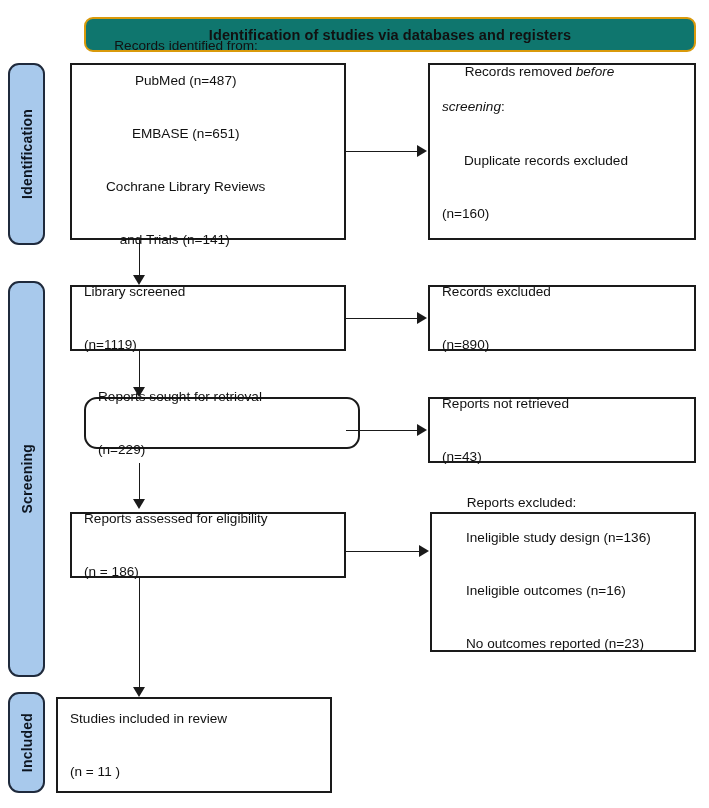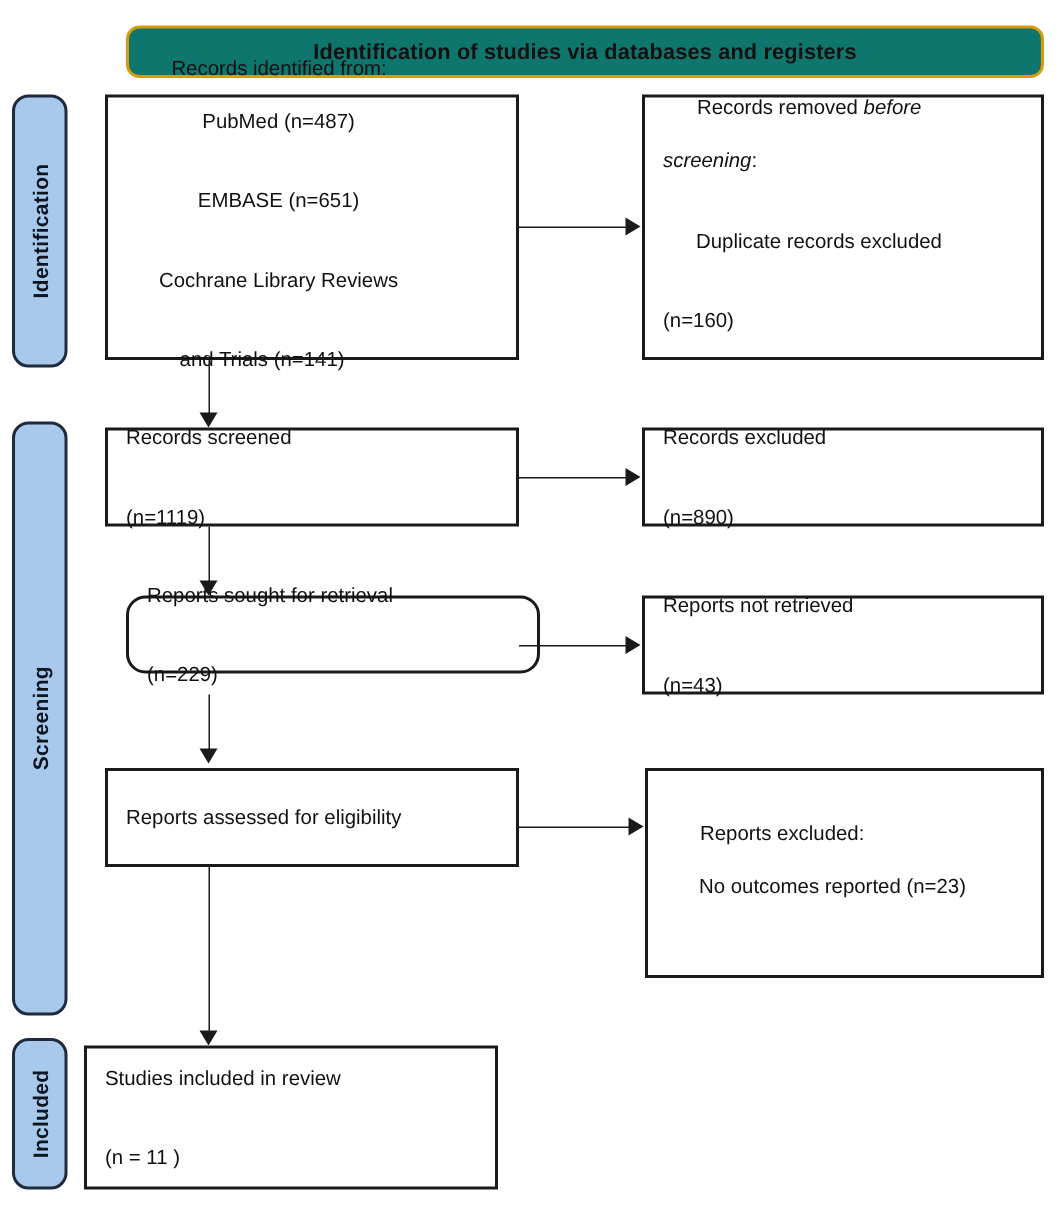--- a/index.html
+++ b/index.html
@@ -150,21 +150,21 @@
   </div>
 
   <div class="hline" style="left:346px; top:151px; width:72px;"></div>
   <div class="arrow-right" style="left:417px; top:145px;"></div>
 
   <div class="vline" style="left:139px; top:240px; height:39px;"></div>
   <div class="arrow-down" style="left:133px; top:275px;"></div>
 
   <div class="box" style="left:70px; top:285px; width:276px; height:66px;">
     <div class="box-text">
-      <span style="display:block;">Records screened</span>
+      <span style="display:block;">Library screened</span>
       <span style="display:block;">(n=1119)</span>
     </div>
   </div>
 
   <div class="box" style="left:428px; top:285px; width:268px; height:66px;">
     <div class="box-text">
       <span style="display:block;">Records excluded</span>
       <span style="display:block;">(n=890)</span>
     </div>
   </div>
@@ -191,26 +191,29 @@
 
   <div class="hline" style="left:346px; top:430px; width:72px;"></div>
   <div class="arrow-right" style="left:417px; top:424px;"></div>
 
   <div class="vline" style="left:139px; top:463px; height:40px;"></div>
   <div class="arrow-down" style="left:133px; top:499px;"></div>
 
   <div class="box" style="left:70px; top:512px; width:276px; height:66px;">
     <div class="box-text">
       <span style="display:block;">Reports assessed for eligibility</span>
+      <span style="display:block;">(n = 186)</span>
     </div>
   </div>
 
   <div class="box" style="left:430px; top:512px; width:266px; height:140px;">
     <div class="box-text">
       <span>Reports excluded:</span>
+      <span class="ind">Ineligible study design (n=136)</span>
+      <span class="ind">Ineligible outcomes (n=16)</span>
       <span class="ind">No outcomes reported (n=23)</span>
     </div>
   </div>
 
   <div class="hline" style="left:346px; top:551px; width:74px;"></div>
   <div class="arrow-right" style="left:419px; top:545px;"></div>
 
   <div class="vline" style="left:139px; top:578px; height:113px;"></div>
   <div class="arrow-down" style="left:133px; top:687px;"></div>
 

